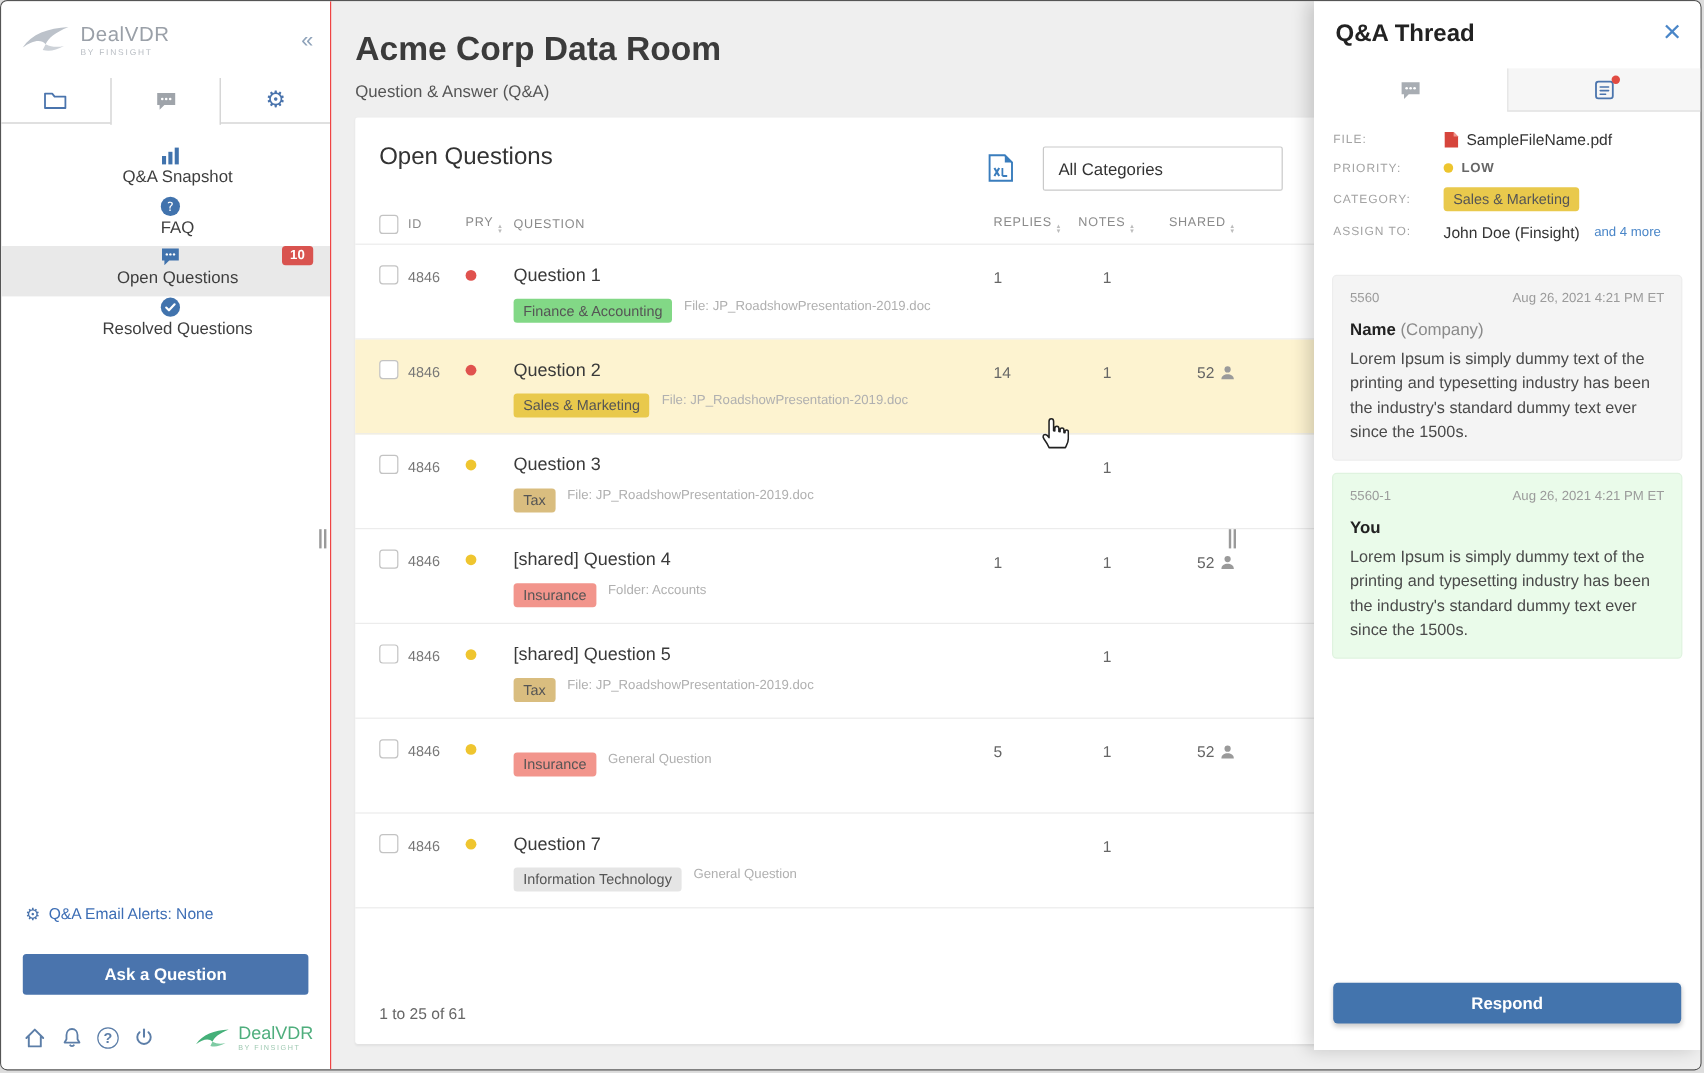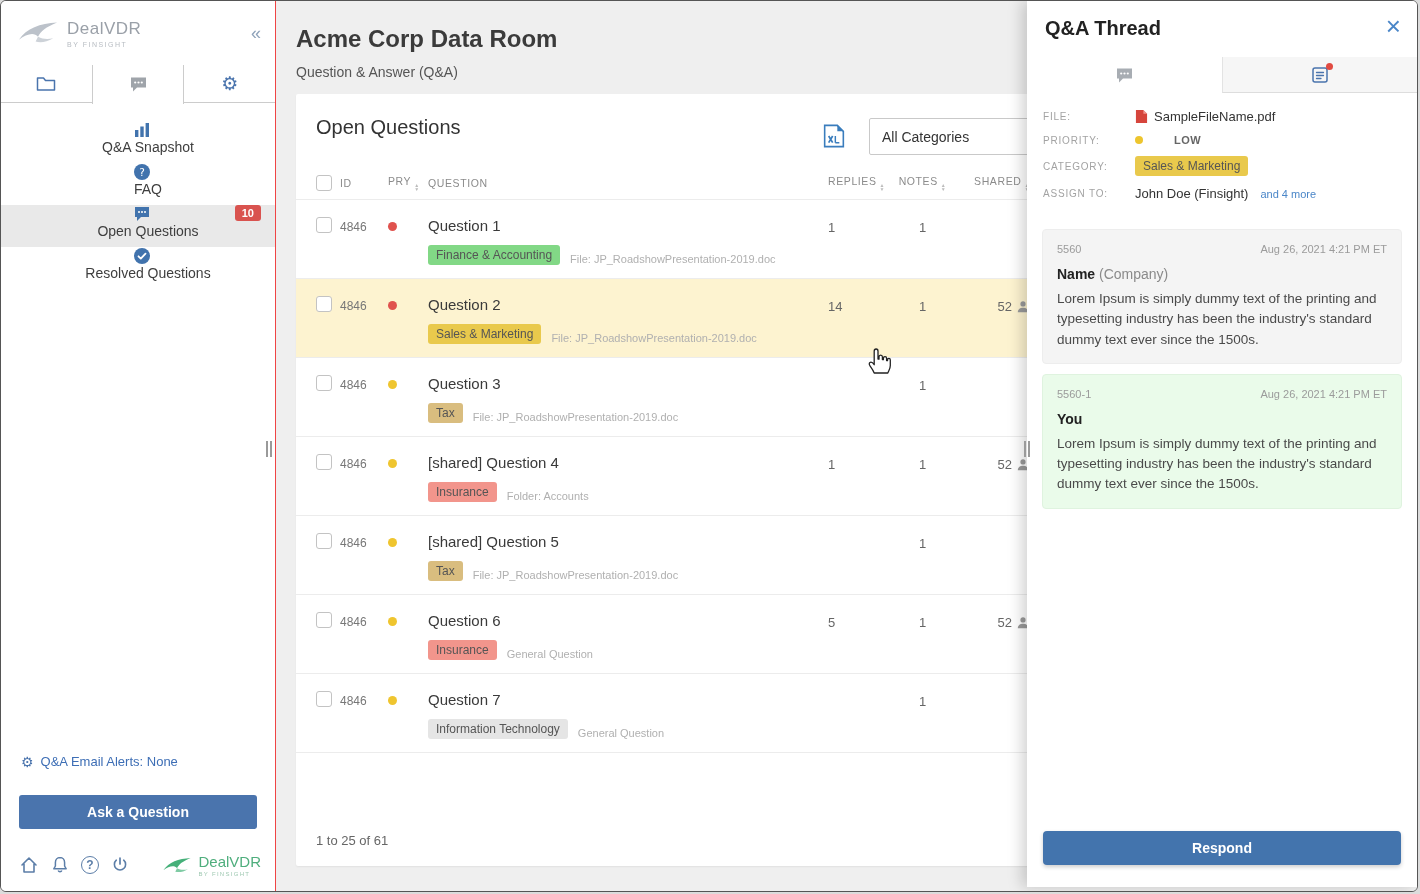--- a/index.html
+++ b/index.html
@@ -30,21 +30,21 @@
   .foot-ic { width:20px; height:20px; margin-right:11px; cursor:pointer; }
   .help-circle { width:18px; height:18px; border:1.6px solid #5c7ea8; border-radius:50%; color:#5c7ea8; font-size:12px; font-weight:bold; display:flex; align-items:center; justify-content:center; margin-right:11px; cursor:pointer; }
   .foot-logo { margin-left:auto; display:flex; align-items:center; }
   .foot-logo-text { margin-left:6px; }
   .foot-logo-name { font-size:15px; color:#4fae7d; }
   .foot-logo-sub { font-size:6px; color:#9fc9b2; letter-spacing:1.3px; text-transform:uppercase; margin-top:1px; }
 
   
   .main { position:absolute; left:275px; top:0; right:0; bottom:0; background:#efefef; z-index:1; }
   .main-header { padding:24px 20px 14px; }
-  .page-title { font-size:24px; font-weight:bold; color:#3b3b3b; }
+  .page-title { font-size:28px; font-weight:bold; color:#3b3b3b; }
   .page-subtitle { margin-top:11px; font-size:14px; color:#555; }
   .card { position:relative; margin-left:20px; width:1105px; height:772px; background:#fff; border-radius:2px; box-shadow:0 1px 2px rgba(0,0,0,0.06); }
   .card-title { position:absolute; left:20px; top:22px; font-size:20px; font-weight:normal; color:#333; }
   .xls-btn { position:absolute; left:527px; top:30px; width:22px; height:24px; cursor:pointer; }
   .dropdown { position:absolute; left:573px; top:24px; width:200px; height:37px; border:1px solid #c9c9c9; border-radius:2px; background:#fff; display:flex; align-items:center; padding:0 12px; font-size:14px; color:#333; cursor:pointer; }
 
   .thead { position:absolute; left:0; top:72px; right:0; height:34px; display:flex; align-items:center; border-bottom:1px solid #ececec; }
   .rows { position:absolute; left:0; top:106px; right:0; }
   .cell { flex:0 0 auto; }
   .cell-check { width:44px; padding-left:20px; }
@@ -59,49 +59,49 @@
   .sort::before { content:"▲"; font-size:5px; color:#bcbcbc; line-height:4px; }
   .sort::after { content:"▼"; font-size:5px; color:#bcbcbc; line-height:4px; }
   .checkbox { width:16px; height:16px; border:1.5px solid #c3c3c3; border-radius:3px; background:#fff; cursor:pointer; }
   .trow { display:flex; align-items:flex-start; height:79px; padding-top:17px; border-bottom:1px solid #ececec; cursor:pointer; }
   .trow.row-highlight { background:#fdf3d0; }
   .cell-id.rowval { font-size:12px; color:#777; padding-top:3px; }
   .dot { display:inline-block; width:9px; height:9px; border-radius:50%; margin-top:4px; }
   .dot-red { background:#e0524e; }
   .dot-yellow { background:#efc52f; }
   .q-title { font-size:15px; color:#3a3a3a; }
-  .q-meta-line { margin-top:11px; display:flex; align-items:flex-end; }
+  .q-meta-line { margin-top:11px; display:flex; align-items:flex-start; }
   .tag { font-size:12px; color:#555; padding:3px 8px; border-radius:3px; white-space:nowrap; }
   .tag-green { background:#82d886; }
   .tag-yellow { background:#e9c94c; }
   .tag-tan { background:#d9bd7f; }
   .tag-pink { background:#f2958c; }
   .tag-cyan { background:#e5e5e5; }
   .q-meta { font-size:11px; color:#b0b0b0; margin-left:10px; white-space:nowrap; }
   .num { font-size:13px; color:#666; padding-top:3px; }
   .shared-icon { display:inline-block; width:14px; height:13px; margin-left:4px; vertical-align:-2px; }
   .pagination { position:absolute; left:20px; bottom:18px; font-size:13px; color:#666; }
 
   
-  .panel { position:absolute; top:0; bottom:4px; right:0; width:390px; background:#fff; box-shadow:-5px 0 14px rgba(0,0,0,0.18); z-index:5; }
+  .panel { position:absolute; top:0; bottom:16px; right:0; width:322px; background:#fff; box-shadow:-5px 0 14px rgba(0,0,0,0.18); z-index:5; }
   .panel-header { position:relative; height:56px; padding:16px 18px 0; }
   .panel-title { font-size:20px; font-weight:bold; color:#222; }
   .panel-close { position:absolute; right:16px; top:12px; font-size:26px; color:#4a86c8; cursor:pointer; line-height:1; }
   .panel-tabs { display:flex; height:36px; }
   .panel-tab { flex:1; display:flex; align-items:center; justify-content:center; position:relative; cursor:pointer; }
   .panel-tab.inactive { background:#f6f6f6; border-bottom:1px solid #ddd; border-left:1px solid #e3e3e3; }
   .note-wrap { position:relative; width:18px; height:18px; }
   .red-dot { position:absolute; top:-3px; right:-4px; width:7px; height:7px; background:#e14b42; border-radius:50%; }
   .fields { padding:16px 16px 6px; }
   .field-row { display:flex; align-items:center; margin-bottom:10px; }
   .field-label { width:92px; flex:0 0 92px; font-size:10px; color:#a3a3a3; letter-spacing:0.8px; text-transform:uppercase; }
   .field-value { display:flex; align-items:center; font-size:13px; color:#333; }
   .pdf-ic { width:13px; height:15px; margin-right:6px; }
   .prio-dot { width:8px; height:8px; background:#edc52e; border-radius:50%; margin-right:7px; }
-  .prio-text { font-size:11px; font-weight:bold; color:#666; letter-spacing:0.5px;margin-left:24px; }
+  .prio-text { font-size:11px; font-weight:bold; color:#666; letter-spacing:0.5px; }
   .assign-more { font-size:11px; color:#4a86c8; margin-left:12px; cursor:pointer; }
   .messages { padding:12px 15px 0; }
   .msg { border-radius:4px; padding:13px 14px; margin-bottom:10px; }
   .msg-gray { background:#f4f4f4; border:1px solid #ededed; }
   .msg-green { background:#eafbea; border:1px solid #dff3df; }
   .msg-head { display:flex; justify-content:space-between; font-size:11px; color:#9b9b9b; }
   .msg-author { margin-top:11px; font-size:14px; }
   .msg-author-name { font-weight:bold; color:#222; }
   .msg-author-suffix { color:#8a8a8a; }
   .msg-body { margin-top:7px; font-size:13.5px; color:#4a4a4a; line-height:1.5; }
@@ -259,21 +259,20 @@
     </div>
   </div>
 
   <div class="trow">
     <div class="cell cell-check">
               <div class="checkbox"></div>
             </div>
     <div class="cell cell-id rowval">4846</div>
     <div class="cell cell-pry"><span class="dot dot-yellow"></span></div>
     <div class="cell cell-q">
-      <div class="q-title">Question 6</div>
       <div class="q-meta-line">
         <span class="tag tag-pink">Insurance</span>
         <span class="q-meta">General Question</span>
       </div>
     </div>
     <div class="cell cell-replies num">5</div>
     <div class="cell cell-notes num">1</div>
     <div class="cell cell-shared num">
       <span>52</span><span class="shared-icon"><svg width="14" height="13" viewBox="0 0 16 15">
                   <circle cx="8" cy="4.5" r="3" fill="#9a9a9a"></circle>

